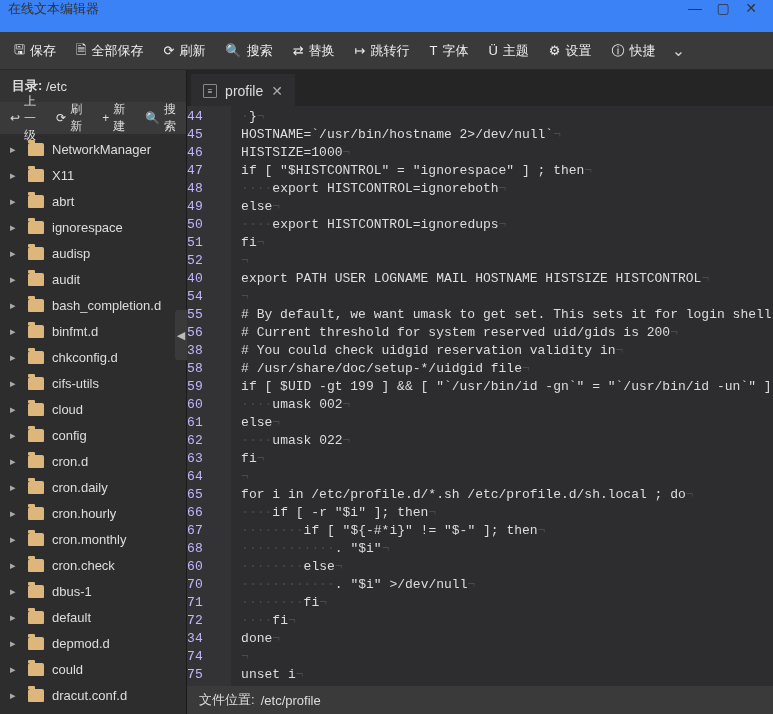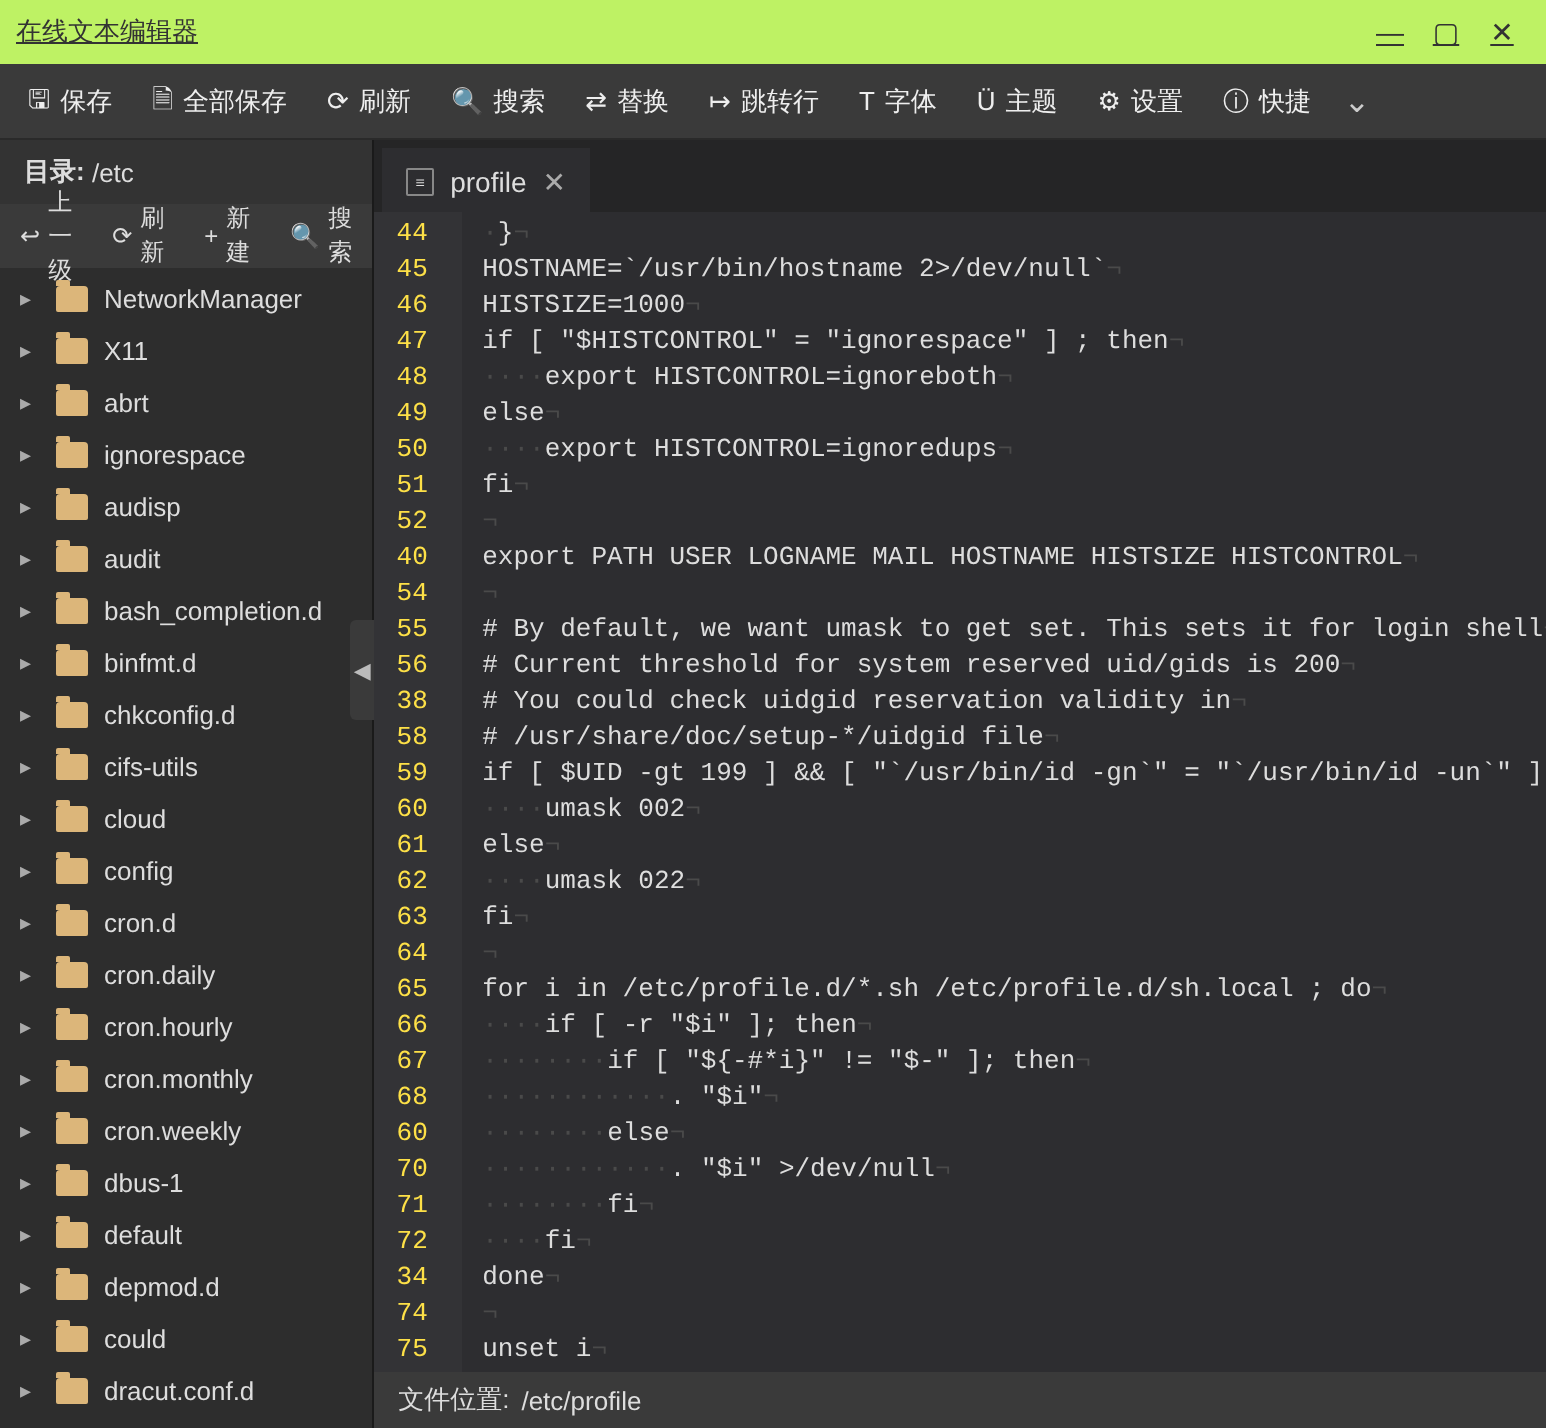--- a/index.html
+++ b/index.html
@@ -7,26 +7,25 @@
   font-family: "Microsoft YaHei", "Segoe UI", Arial, sans-serif;
   background: #1e1e1e;
   color: #ccc;
   width: 773px;
   height: 714px;
   overflow: hidden;
   font-size: 13px;
 }
 .titlebar {
   height: 32px;
-  background: #bef264;
-  display: flex;
-  align-items: center;
+  background: #3b82f6;
+  display: flex;
+  align-items: flex-start;
   padding: 0 8px;
   color: #333;
-  text-decoration: underline;
 }
 .titlebar .title { flex: 1; font-size: 13px; }
 .titlebar .win-btn {
   width: 28px;
   text-align: center;
   cursor: pointer;
   font-size: 14px;
   color: #333;
 }
 .toolbar {
@@ -187,22 +186,22 @@
   flex: 1;
   display: flex;
   background: #2d2d30;
   overflow: hidden;
   font-family: Consolas, "Courier New", monospace;
   font-size: 13px;
 }
 .gutter {
   width: 44px;
   background: #333336;
-  color: #fde047;
-  text-align: center;
+  color: #c4b5fd;
+  text-align: left;
   padding: 2px 6px 2px 0;
   line-height: 18px;
 }
 .gutter div { height: 18px; }
 .code {
   flex: 1;
   padding: 2px 0 2px 10px;
   line-height: 18px;
   color: #ddd;
   white-space: pre;
@@ -378,21 +377,21 @@
           <span>cron.hourly</span>
         </div>
         <div class="tree-item">
           <span class="caret">▸</span>
           <span class="folder-icon"></span>
           <span>cron.monthly</span>
         </div>
         <div class="tree-item">
           <span class="caret">▸</span>
           <span class="folder-icon"></span>
-          <span>cron.weekly</span>
+          <span>cron.check</span>
         </div>
         <div class="tree-item">
           <span class="caret">▸</span>
           <span class="folder-icon"></span>
           <span>dbus-1</span>
         </div>
         <div class="tree-item">
           <span class="caret">▸</span>
           <span class="folder-icon"></span>
           <span>default</span>

